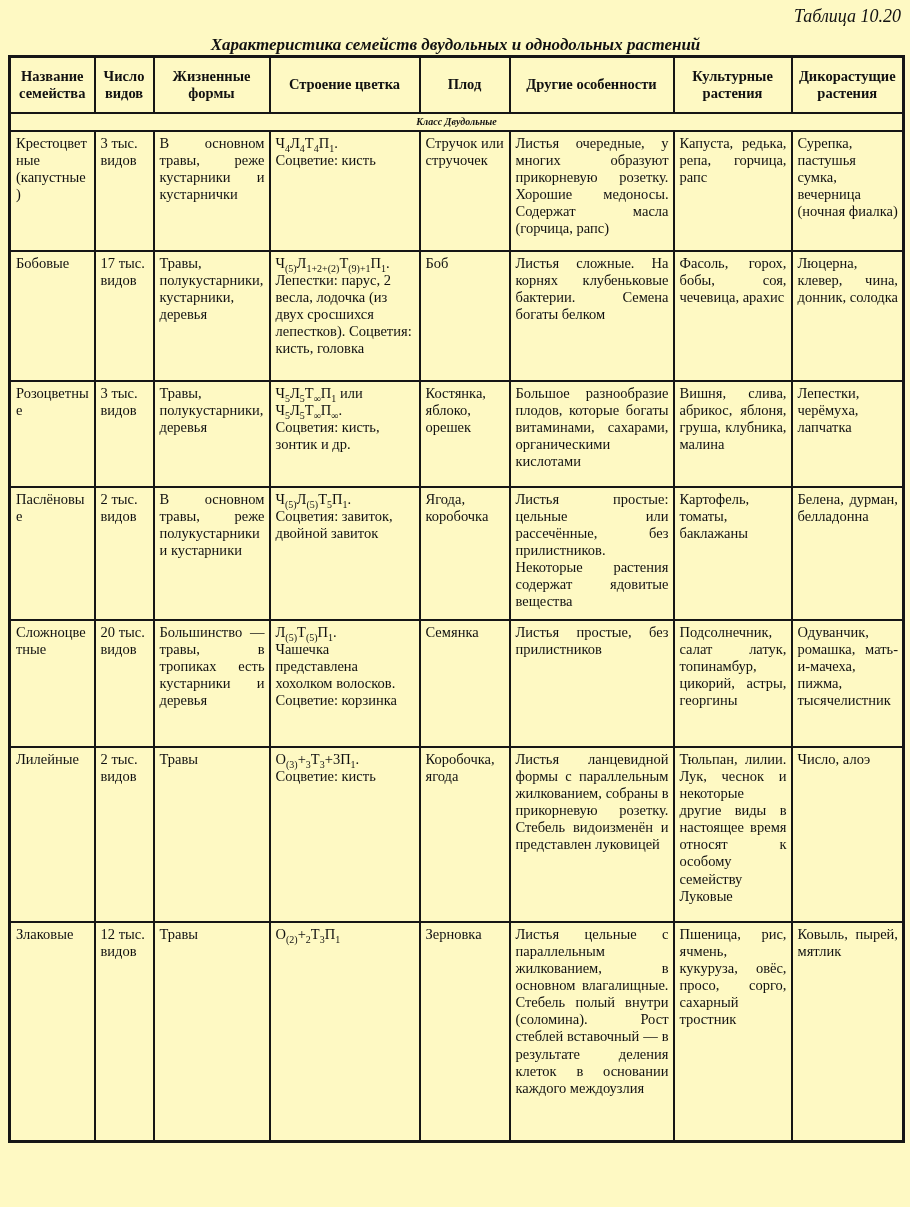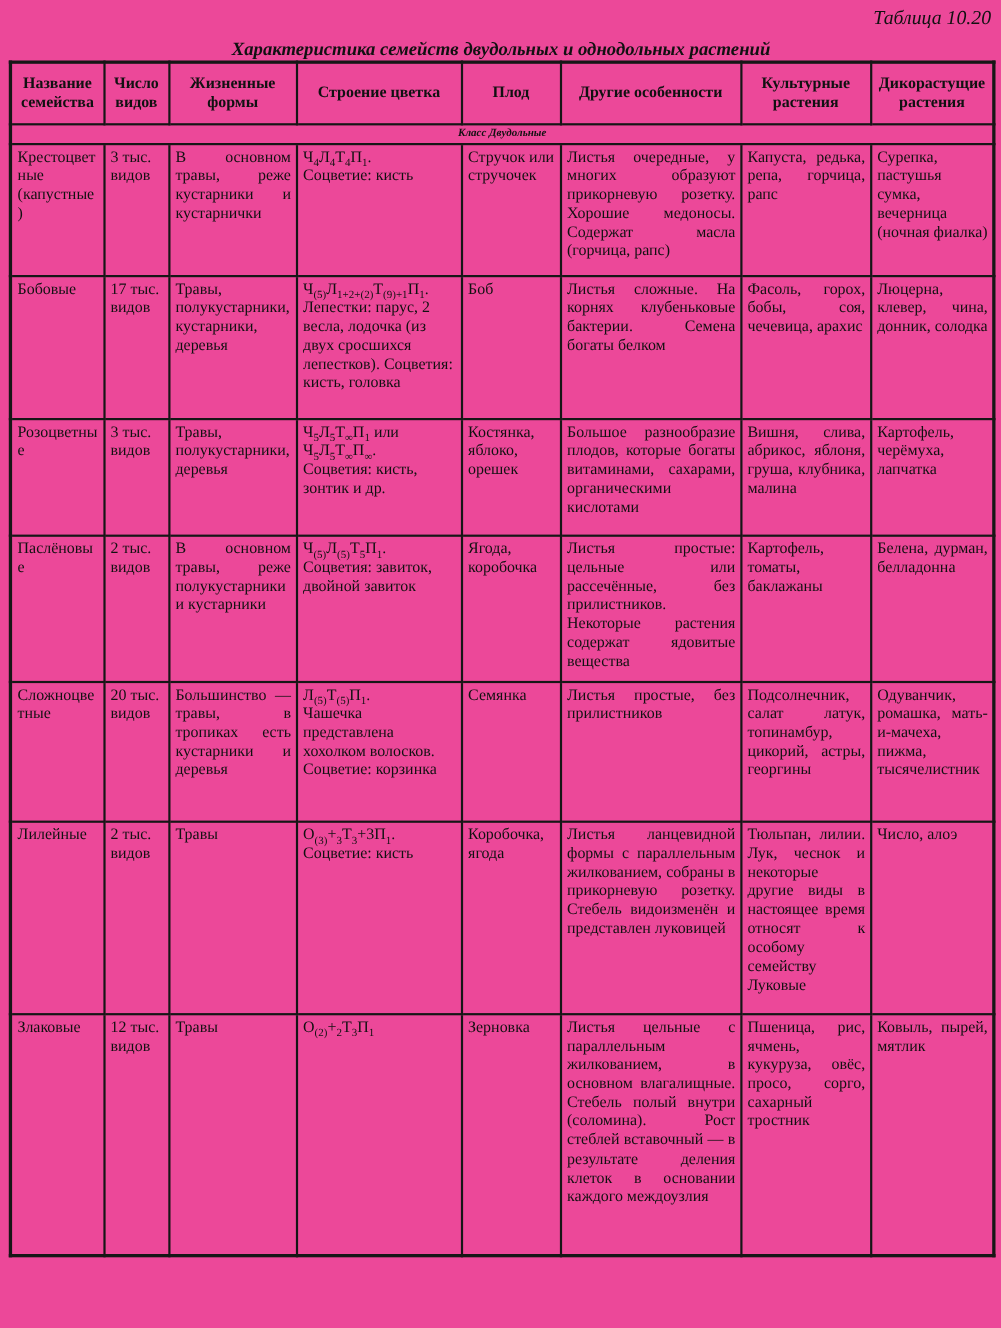--- a/index.html
+++ b/index.html
@@ -6,21 +6,21 @@
     margin: 0;
     background: #ffffff;
     color: #111;
     font-family: "Liberation Serif", "DejaVu Serif", serif;
   }
   .page {
     width: 910px;
     height: 1207px;
     box-sizing: border-box;
     padding: 6px 7px 0 8px;
-    background: #ec4899;
+    background: #fef9c3;
     overflow: hidden;
   }
   .table-label {
     text-align: right;
     font-style: italic;
     font-size: 18px;
     padding-right: 2px;
     margin-bottom: 8px;
   }
   .page-title {
@@ -133,21 +133,21 @@
     <td class="c-family">Розоцветные</td>
     <td class="c-count">3 тыс. видов</td>
     <td class="c-life">Травы, полукустарники, деревья</td>
     <td class="c-flower">
       <div class="formula">Ч<sub>5</sub>Л<sub>5</sub>Т<sub>∞</sub>П<sub>1</sub> или Ч<sub>5</sub>Л<sub>5</sub>Т<sub>∞</sub>П<sub>∞</sub>.</div>
       <div class="formula-note">Соцветия: кисть, зонтик и др.</div>
     </td>
     <td class="c-fruit">Костянка, яблоко, орешек</td>
     <td class="c-other">Большое разнообразие плодов, которые богаты витаминами, сахарами, органическими кислотами</td>
     <td class="c-cult">Вишня, слива, абрикос, яблоня, груша, клубника, малина</td>
-    <td class="c-wild">Картофель, черёмуха, лапчатка</td>
+    <td class="c-wild">Лепестки, черёмуха, лапчатка</td>
   </tr>
 
   <tr class="data-row" style="height: 133px;">
     <td class="c-family">Паслёновые</td>
     <td class="c-count">2 тыс. видов</td>
     <td class="c-life">В основном травы, реже полукустарники и кустарники</td>
     <td class="c-flower">
       <div class="formula">Ч<sub>(5)</sub>Л<sub>(5)</sub>Т<sub>5</sub>П<sub>1</sub>.</div>
       <div class="formula-note">Соцветия: завиток, двойной завиток</div>
     </td>

